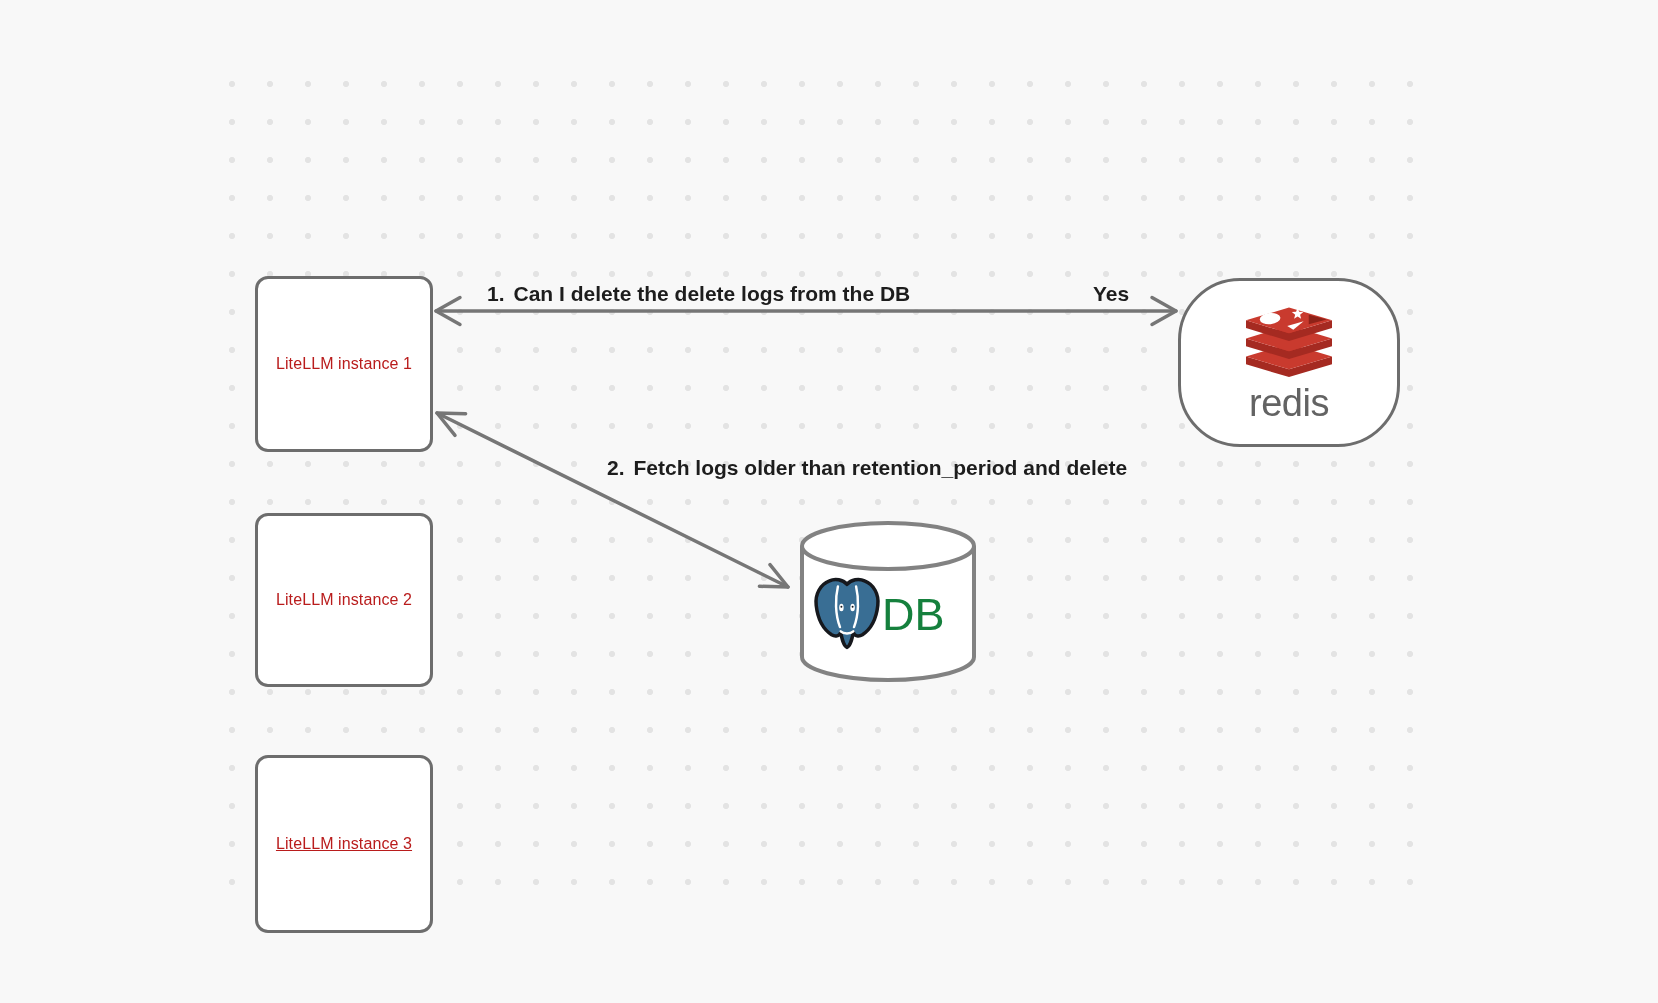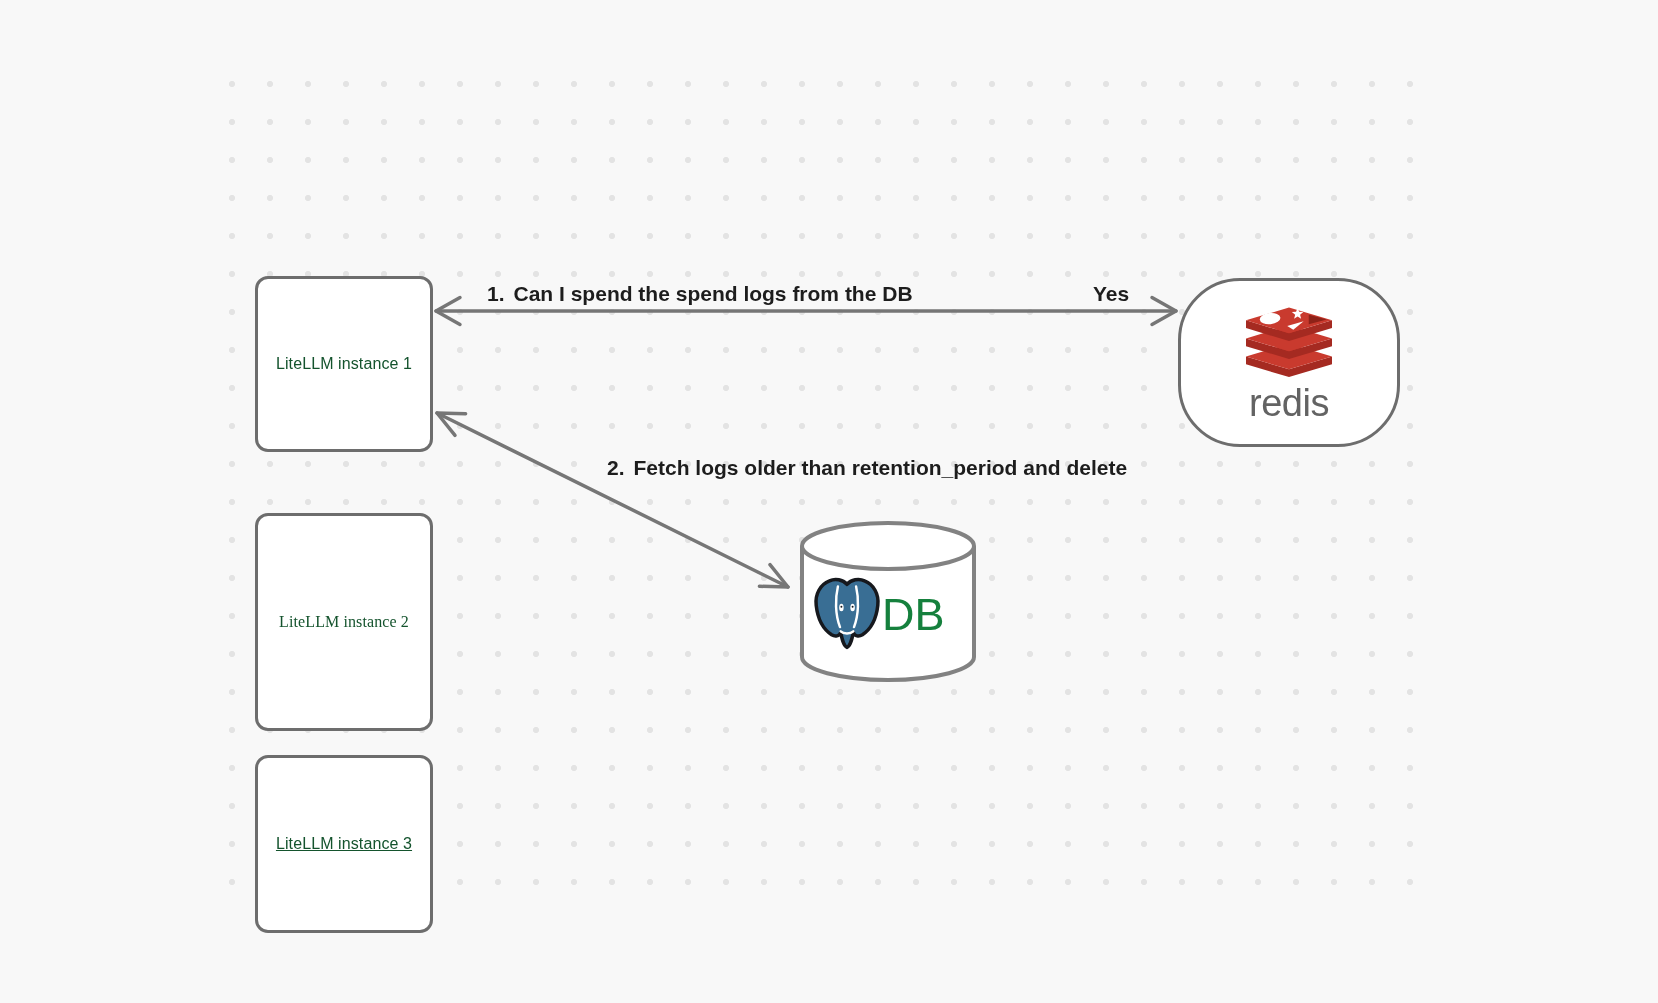--- a/index.html
+++ b/index.html
@@ -12,24 +12,24 @@
     position:absolute;left:229px;top:81px;width:1184px;height:804px;
     background-image:radial-gradient(circle at 3px 3px,#e3e3e3 2.7px,transparent 3.5px);
     background-size:38px 38px;
   }
   .node{
     position:absolute;background:#ffffff;border:3.5px solid #6d6d6d;
     box-sizing:border-box;display:flex;align-items:center;justify-content:center;
   }
   .instance{
     left:255px;width:178px;border-radius:13px;
-    color:#14532d;font-size:16px;letter-spacing:0.1px;
+    color:#b91c1c;font-size:16px;letter-spacing:0.1px;
   }
   #instance-1{top:276px;height:176px;}
-  #instance-2{top:513px;height:218px;font-family:Liberation Serif, serif;}
+  #instance-2{top:513px;height:174px;}
   #instance-3{top:755px;height:178px;text-decoration:underline;}
   .redis-node{
     left:1178px;top:278px;width:222px;height:169px;border-radius:62px;
     flex-direction:column;padding-top:4px;
   }
   .redis-wordmark{
     font-size:38px;font-weight:400;color:#636363;letter-spacing:-0.5px;
     line-height:1;margin-top:-3px;
   }
   .db-node{position:absolute;left:799px;top:520px;width:178px;height:163px;}
@@ -122,20 +122,20 @@
         <ellipse cx="42" cy="45" rx="3.2" ry="5.5" fill="#ffffff"></ellipse>
         <ellipse cx="58" cy="45" rx="3.2" ry="5.5" fill="#ffffff"></ellipse>
         <circle cx="42" cy="44" r="1.4" fill="#16181d"></circle>
         <circle cx="58" cy="44" r="1.4" fill="#16181d"></circle>
       </g>
     </svg>
     <span class="db-label">DB</span>
   </div>
 
   <div class="edge-label" id="edge1-label">
-    <span class="num">1.</span><span>Can I spend the spend logs from the DB</span>
+    <span class="num">1.</span><span>Can I delete the delete logs from the DB</span>
   </div>
   <div class="edge-label" id="edge1-response">Yes</div>
   <div class="edge-label" id="edge2-label">
     <span class="num">2.</span><span>Fetch logs older than retention_period and delete</span>
   </div>
 
 </div>
 
 </body></html>

